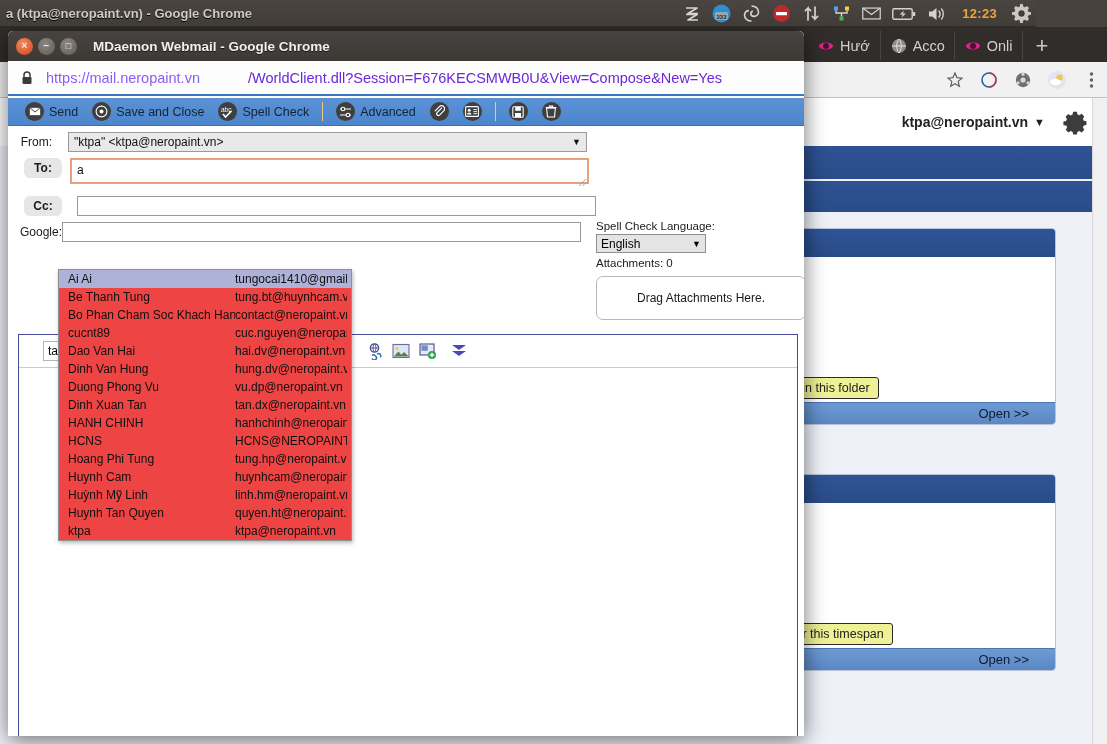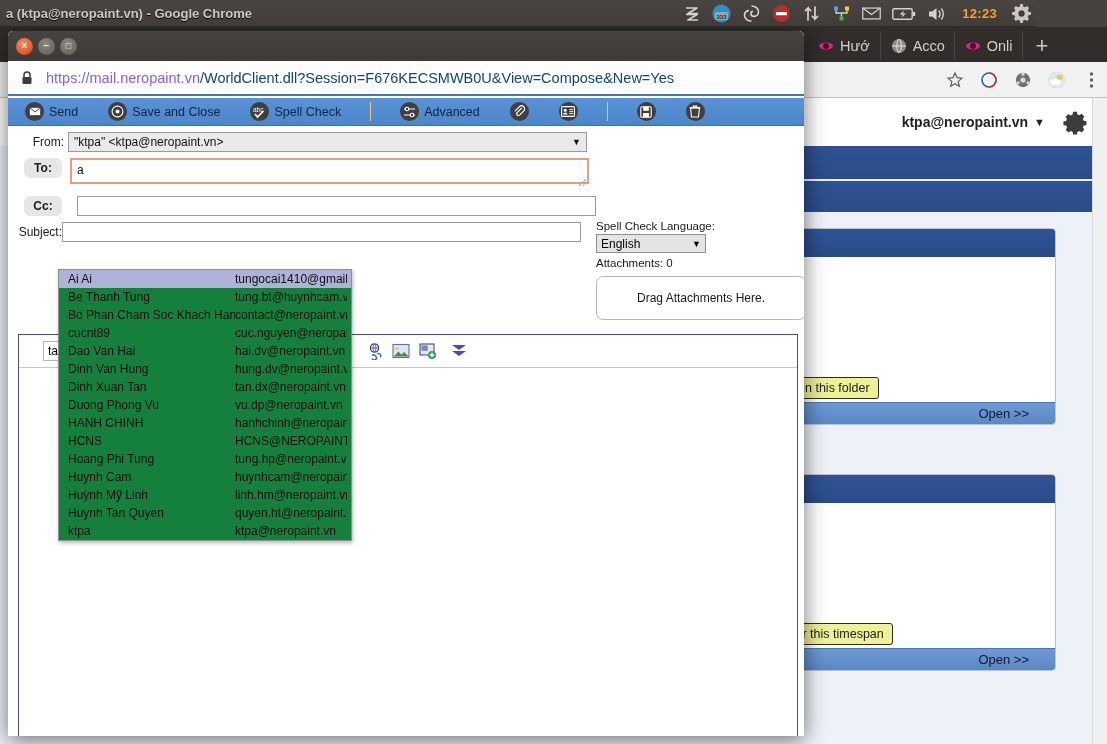--- a/index.html
+++ b/index.html
@@ -155,31 +155,31 @@
   }
   #fg-omnibox {
     height: 35px; background: #fdfdfd;
     display: flex; align-items: center;
     border-bottom: 2px solid #3b78c4;
     padding-left: 12px;
   }
   #lock-icon { width: 14px; height: 16px; margin-right: 12px; }
   #fg-url { font-size: 14.5px; white-space: nowrap; }
   #fg-url .dom { color: #8b5cf6; }
-  #fg-url .path { color: #0c4a6e; }
+  #fg-url .path { color: #6d28d9; padding-left: 48px; }
 
   
   #compose-app {
     position: absolute; left: 0; top: 67px; width: 796px; height: 638px;
     background: #fff;
   }
   #compose-toolbar {
     height: 28px;
     background: linear-gradient(to bottom,#5b92d4 0%, #4d85cb 100%);
-    display: flex; align-items: center; gap: 16px;
+    display: flex; align-items: center; gap: 0px;
     padding-left: 10px;
     border-bottom: 1px solid #3e6fab;
   }
   .tb-item {
     display: flex; align-items: center; gap: 5px;
     height: 28px; padding: 0 7px;
     color: #10243f; font-size: 12.5px; white-space: nowrap;
   }
   .tb-circ {
     width: 19px; height: 19px; border-radius: 50%;
@@ -187,21 +187,21 @@
     display: flex; align-items: center; justify-content: center;
     font-size: 10px; flex: none;
   }
   .tb-sep { width: 1px; height: 19px; background: #e8c98a; margin: 0 6px; }
 
   #fields { padding: 6px 8px 0 8px; position: relative; }
   .frow { display: flex; align-items: flex-start; margin-bottom: 6px; }
   .flabel {
     width: 52px; flex: none; text-align: right;
     font-size: 12px; color: #1b1b1b; padding-top: 3px;
-    padding-right: 4px;
+    padding-right: 16px;
   }
   .flabel.boxed {
     background: #e6e6e6; border-radius: 6px;
     font-weight: bold; text-align: center;
     width: 38px; margin-right: 8px; padding: 3px 0; margin-left: 8px;
   }
   .fctl { flex: 1; }
   #from-select {
     width: 100%; height: 20px;
     background: #e9e9e9; border: 1px solid #9a9a9a;
@@ -275,21 +275,21 @@
     display: flex; align-items: center; justify-content: center;
     border-radius: 2px;
   }
   .ed-ico.active { background: #c3c6ee; }
   #editor-body { height: 459px; background: #fff; }
 
   
   #autocomplete {
     position: absolute; left: 50px; top: 171px;
     width: 294px;
-    background: #15803d;
+    background: #ef4444;
     border: 1px solid #8f8f8f;
     z-index: 90;
     font-size: 12px;
     box-shadow: 1px 2px 4px rgba(0,0,0,.28);
   }
   .ac-row {
     display: flex; align-items: center;
     height: 18px; padding: 0 4px 0 9px;
     color: #101010; white-space: nowrap; overflow: hidden;
   }
@@ -415,20 +415,21 @@
   <div id="fg-titlebar">
     <div class="wbtn close">
         <span>×</span>
       </div>
     <div class="wbtn min">
         <span>−</span>
       </div>
     <div class="wbtn max">
         <span style="font-size:9px;">□</span>
       </div>
+    <div id="fg-title">MDaemon Webmail - Google Chrome</div>
   </div>
 
   <div id="fg-omnibox">
     <span id="lock-icon">
       <svg width="14" height="16" viewBox="0 0 14 16">
           <path d="M4 7V5a3 3 0 0 1 6 0v2" fill="none" stroke="#3b3b3b" stroke-width="1.5"></path>
           <rect x="2.5" y="7" width="9" height="7" rx="1.2" fill="#3b3b3b"></rect>
         </svg>
     </span>
     <span id="fg-url"><span class="dom">https://mail.neropaint.vn</span><span class="path">/WorldClient.dll?Session=F676KECSMWB0U&amp;View=Compose&amp;New=Yes</span></span>
@@ -539,21 +540,21 @@
       </div>
 
       <div class="frow" style="margin-top:8px;gap:7px;">
         <div class="flabel boxed">Cc:</div>
         <div class="fctl" style="max-width:519px;">
           <input class="plain-input" style="">
         </div>
       </div>
 
       <div class="frow" style="margin-top:4px;">
-        <div class="flabel" style="width:46px;padding-right:0;">Subject:</div>
+        <div class="flabel" style="width:46px;padding-right:0;">Google:</div>
         <div class="fctl" style="max-width:519px;margin-left:0;">
           <input class="plain-input" style="">
         </div>
       </div>
     </div>
 
     <div id="right-col">
       <div id="scl-label">Spell Check Language:</div>
       <div id="scl-select">
         <span>English</span>
@@ -664,26 +665,26 @@
         </div>
       <div class="ac-row">
           <span class="ac-name">Dao Van Hai</span>
           <span class="ac-mail">hai.dv@neropaint.vn</span>
         </div>
       <div class="ac-row">
           <span class="ac-name">Dinh Van Hung</span>
           <span class="ac-mail">hung.dv@neropaint.vn</span>
         </div>
       <div class="ac-row">
+          <span class="ac-name">Duong Phong Vu</span>
+          <span class="ac-mail">vu.dp@neropaint.vn</span>
+        </div>
+      <div class="ac-row">
           <span class="ac-name">Dinh Xuan Tan</span>
           <span class="ac-mail">tan.dx@neropaint.vn</span>
-        </div>
-      <div class="ac-row">
-          <span class="ac-name">Duong Phong Vu</span>
-          <span class="ac-mail">vu.dp@neropaint.vn</span>
         </div>
       <div class="ac-row">
           <span class="ac-name">HANH CHINH</span>
           <span class="ac-mail">hanhchinh@neropaint.vn</span>
         </div>
       <div class="ac-row">
           <span class="ac-name">HCNS</span>
           <span class="ac-mail">HCNS@NEROPAINT.VN</span>
         </div>
       <div class="ac-row">

